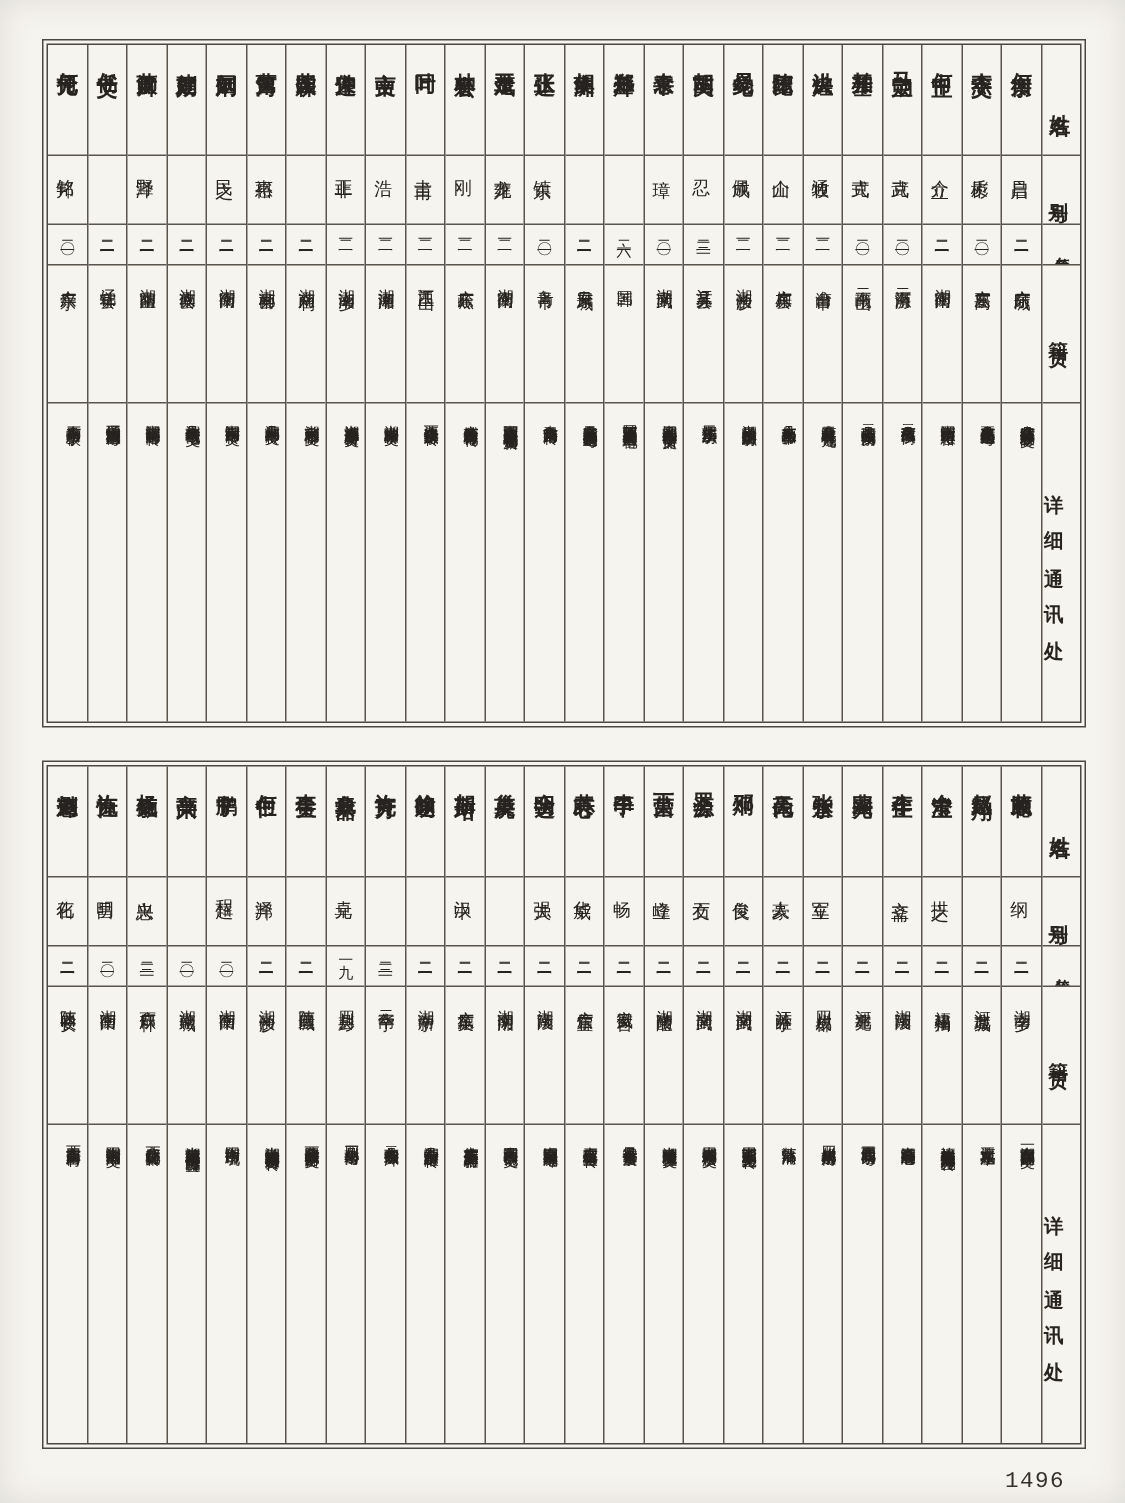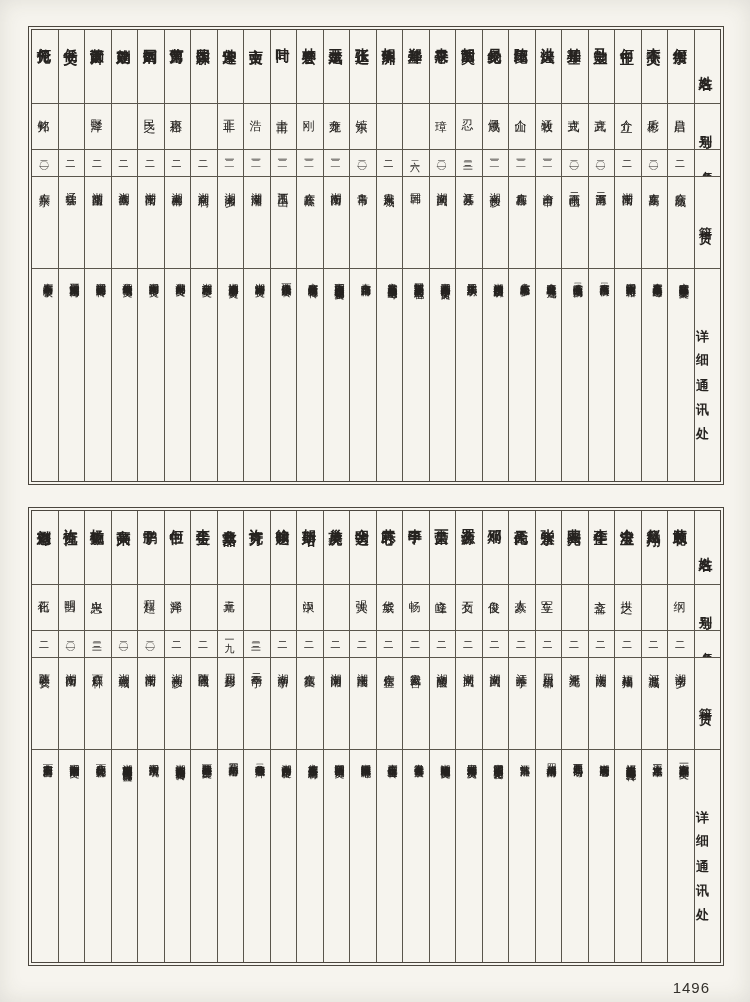--- a/index.html
+++ b/index.html
@@ -30,21 +30,21 @@
   .cell.address{flex:1;font-size:10px;line-height:10.5px;padding:6px 5px 2px 1px;border-bottom:none;letter-spacing:.04em;}
   .hcol .cell{text-align:center;font-weight:bold;padding:0 6px 0 1px;}
   .hcol .cell.name{font-size:14px;}
   .hcol .cell.alias{font-size:13px;}
   .hcol .cell.age{font-size:10px;letter-spacing:.05em;}
   .hcol .cell.origin{font-size:13px;letter-spacing:.4em;}
   .hcol .cell.address{font-size:13px;letter-spacing:1.9em;line-height:24px;padding-top:10px;}
   .page-number{
     position:absolute;right:40px;bottom:6px;
     font-size:15px;letter-spacing:1px;color:#33302b;
-    font-family:Liberation Sans, sans-serif;
+    font-family:Liberation Mono, monospace;
   }
 </style>
 </head>
 <body>
 
 <div class="page">
 
   <div class="reg-table">
     <div class="col hcol">
       <div class="cell name">姓名</div>

